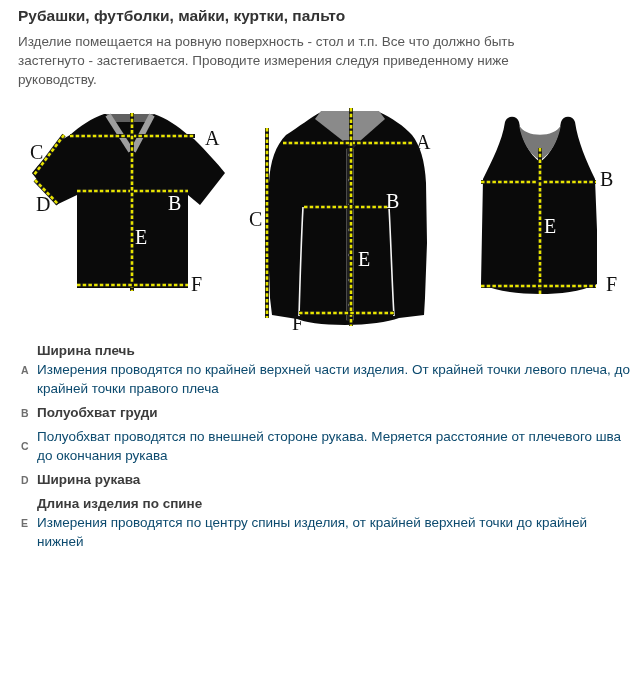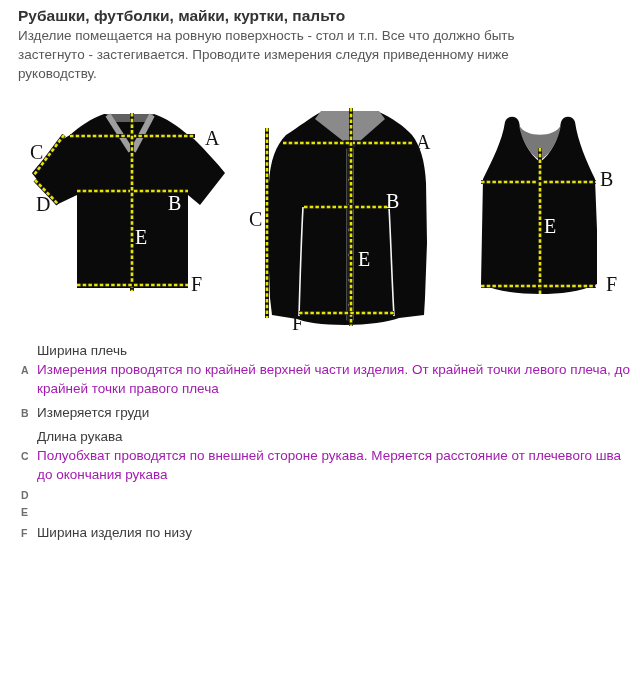--- a/index.html
+++ b/index.html
@@ -8,43 +8,43 @@
     width:640px;height:546px;
     background:#fff;
     overflow:hidden;
     font-family:"Liberation Sans", sans-serif;
   }
   .page-title{
     position:absolute;left:18px;top:6px;
     font-size:15.5px;font-weight:bold;color:#333;line-height:20px;
   }
   .intro-text{
-    position:absolute;left:18px;top:26px;
+    position:absolute;left:18px;top:32px;
     max-width:565px;
     font-size:13.5px;color:#585858;line-height:19px;
   }
   .figure{position:absolute;}
   .figure svg{display:block;}
   .measure-label{
     position:absolute;
     font-family:"Liberation Serif", serif;
     font-size:20px;line-height:1;
     color:#111;
   }
   .measure-label.on-garment{color:#fff;}
   .legend{position:absolute;left:0;top:341px;width:640px;}
   .legend-item{display:flex;margin-bottom:5px;}
   .legend-key{
     width:37px;min-width:37px;box-sizing:border-box;padding-left:21px;
     align-self:center;
     font-size:10.5px;color:#6e6e6e;font-weight:bold;
   }
   .legend-body{width:600px;}
-  .legend-term{font-size:13.5px;line-height:19px;font-weight:normal;color:#3c3c3c;}
-  .legend-desc{font-size:13.5px;line-height:19px;color:#a21caf;}
+  .legend-term{font-size:13.5px;line-height:19px;font-weight:bold;color:#3c3c3c;}
+  .legend-desc{font-size:13.5px;line-height:19px;color:#0c4a6e;}
 </style>
 </head>
 <body>
 
 <div class="page">
 
   <div class="page-title">Рубашки, футболки, майки, куртки, пальто</div>
   <div class="intro-text">Изделие помещается на ровную поверхность - стол и т.п. Все что должно быть застегнуто - застегивается. Проводите измерения следуя приведенному ниже руководству.</div>
 
   <div class="figure" style="left:28px;top:106px;width:212px;height:192px;">
@@ -166,41 +166,43 @@
       <div class="legend-key">A</div>
       <div class="legend-body">
         <div class="legend-term">Ширина плечь</div>
         <div class="legend-desc">Измерения проводятся по крайней верхней части изделия. От крайней точки левого плеча, до крайней точки правого плеча</div>
       </div>
     </div>
 
     <div class="legend-item">
       <div class="legend-key">B</div>
       <div class="legend-body">
-        <div class="legend-term">Измеряется груди</div>
+        <div class="legend-term">Полуобхват груди</div>
       </div>
     </div>
 
     <div class="legend-item">
       <div class="legend-key">C</div>
       <div class="legend-body">
-        <div class="legend-term">Длина рукава</div>
         <div class="legend-desc">Полуобхват проводятся по внешней стороне рукава. Меряется расстояние от плечевого шва до окончания рукава</div>
       </div>
     </div>
 
     <div class="legend-item">
       <div class="legend-key">D</div>
       <div class="legend-body">
+        <div class="legend-term">Ширина рукава</div>
       </div>
     </div>
 
     <div class="legend-item">
       <div class="legend-key">E</div>
       <div class="legend-body">
+        <div class="legend-term">Длина изделия по спине</div>
+        <div class="legend-desc">Измерения проводятся по центру спины изделия, от крайней верхней точки  до крайней нижней</div>
       </div>
     </div>
 
     <div class="legend-item">
       <div class="legend-key">F</div>
       <div class="legend-body">
         <div class="legend-term">Ширина изделия по низу</div>
       </div>
     </div>
 

